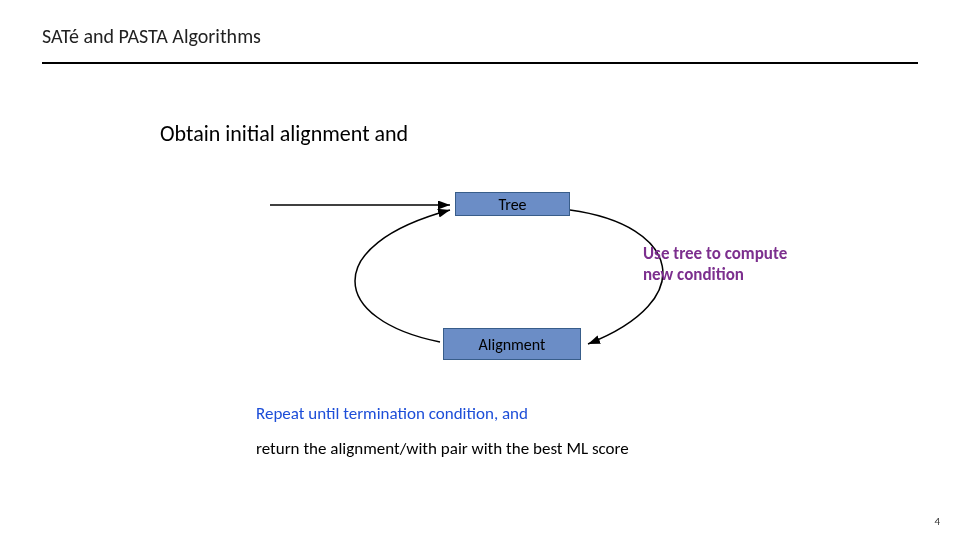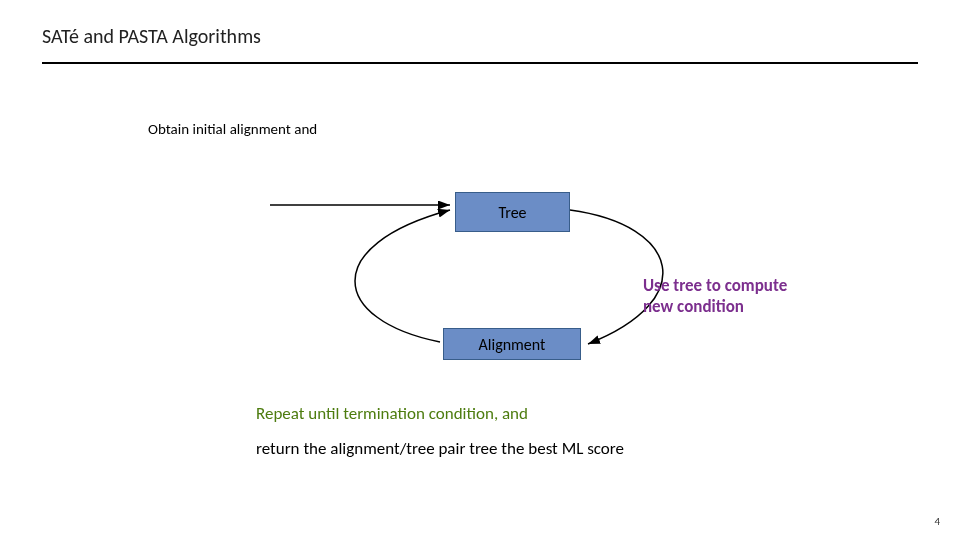--- a/index.html
+++ b/index.html
@@ -1,26 +1,26 @@
 <!DOCTYPE html>
 <html><head>
 <meta charset="utf-8">
 <style>
   * { margin: 0; padding: 0; box-sizing: border-box; }
   html, body { width: 960px; height: 540px; background: #fff; font-family: Calibri, Arial, sans-serif; color: #000; }
   .slide { position: relative; width: 960px; height: 540px; }
   .title { position: absolute; left: 42px; top: 24px; font-size: 20px; color: #222; }
   .hr { position: absolute; left: 42px; top: 62px; width: 876px; height: 0; border-top: 2px solid #000; }
-  .intro { position: absolute; left: 148px; top: 120px; font-size: 15px; color: #000; line-height: 1.25; }
+  .intro { position: absolute; left: 160px; top: 120px; font-size: 22px; color: #000; line-height: 1.25; }
   .box { position: absolute; border: 1.5px solid #385d8a; background: #4f81bd; color: #000; font-size: 16px; display: flex; align-items: center; justify-content: center; }
-  .box.tree { left: 455px; top: 192px; width: 115px; height: 40px; background: #6b8dc6; }
+  .box.tree { left: 455px; top: 192px; width: 115px; height: 24px; background: #6b8dc6; }
   .box.align { left: 443px; top: 328px; width: 138px; height: 32px; background: #6b8dc6; }
   .left-text { position: absolute; left: 152px; top: 243px; font-size: 17px; color: #000; line-height: 1.25; }
-  .right-text { position: absolute; left: 643px; top: 243px; font-size: 17px; color: #7c2f8e; font-weight: bold; line-height: 1.25; margin-top: 32px; }
-  .repeat { position: absolute; left: 256px; top: 403px; font-size: 17px; color: #4d7c0f; }
+  .right-text { position: absolute; left: 643px; top: 243px; font-size: 17px; color: #7c2f8e; font-weight: bold; line-height: 1.25; }
+  .repeat { position: absolute; left: 256px; top: 403px; font-size: 17px; color: #1d4ed8; }
   .return { position: absolute; left: 256px; top: 438px; font-size: 17px; color: #000; }
   .page { position: absolute; right: 20px; bottom: 12px; font-size: 11px; color: #333; }
   svg.arrows { position: absolute; left: 0; top: 0; width: 960px; height: 540px; pointer-events: none; }
 </style>
 </head>
 <body>
 
 <div class="slide">
   <div class="title">SATé and PASTA Algorithms</div>
   <div class="hr"></div>
@@ -50,16 +50,16 @@
     <span>Alignment</span>
   </div>
 
 
   <div class="right-text">
     <div>Use tree to compute</div>
     <div>new condition</div>
   </div>
 
   <div class="repeat">Repeat until termination condition, and</div>
-  <div class="return">return the alignment/tree pair tree the best ML score</div>
+  <div class="return">return the alignment/with pair with the best ML score</div>
 
   <div class="page">4</div>
 </div>
 
 </body></html>

